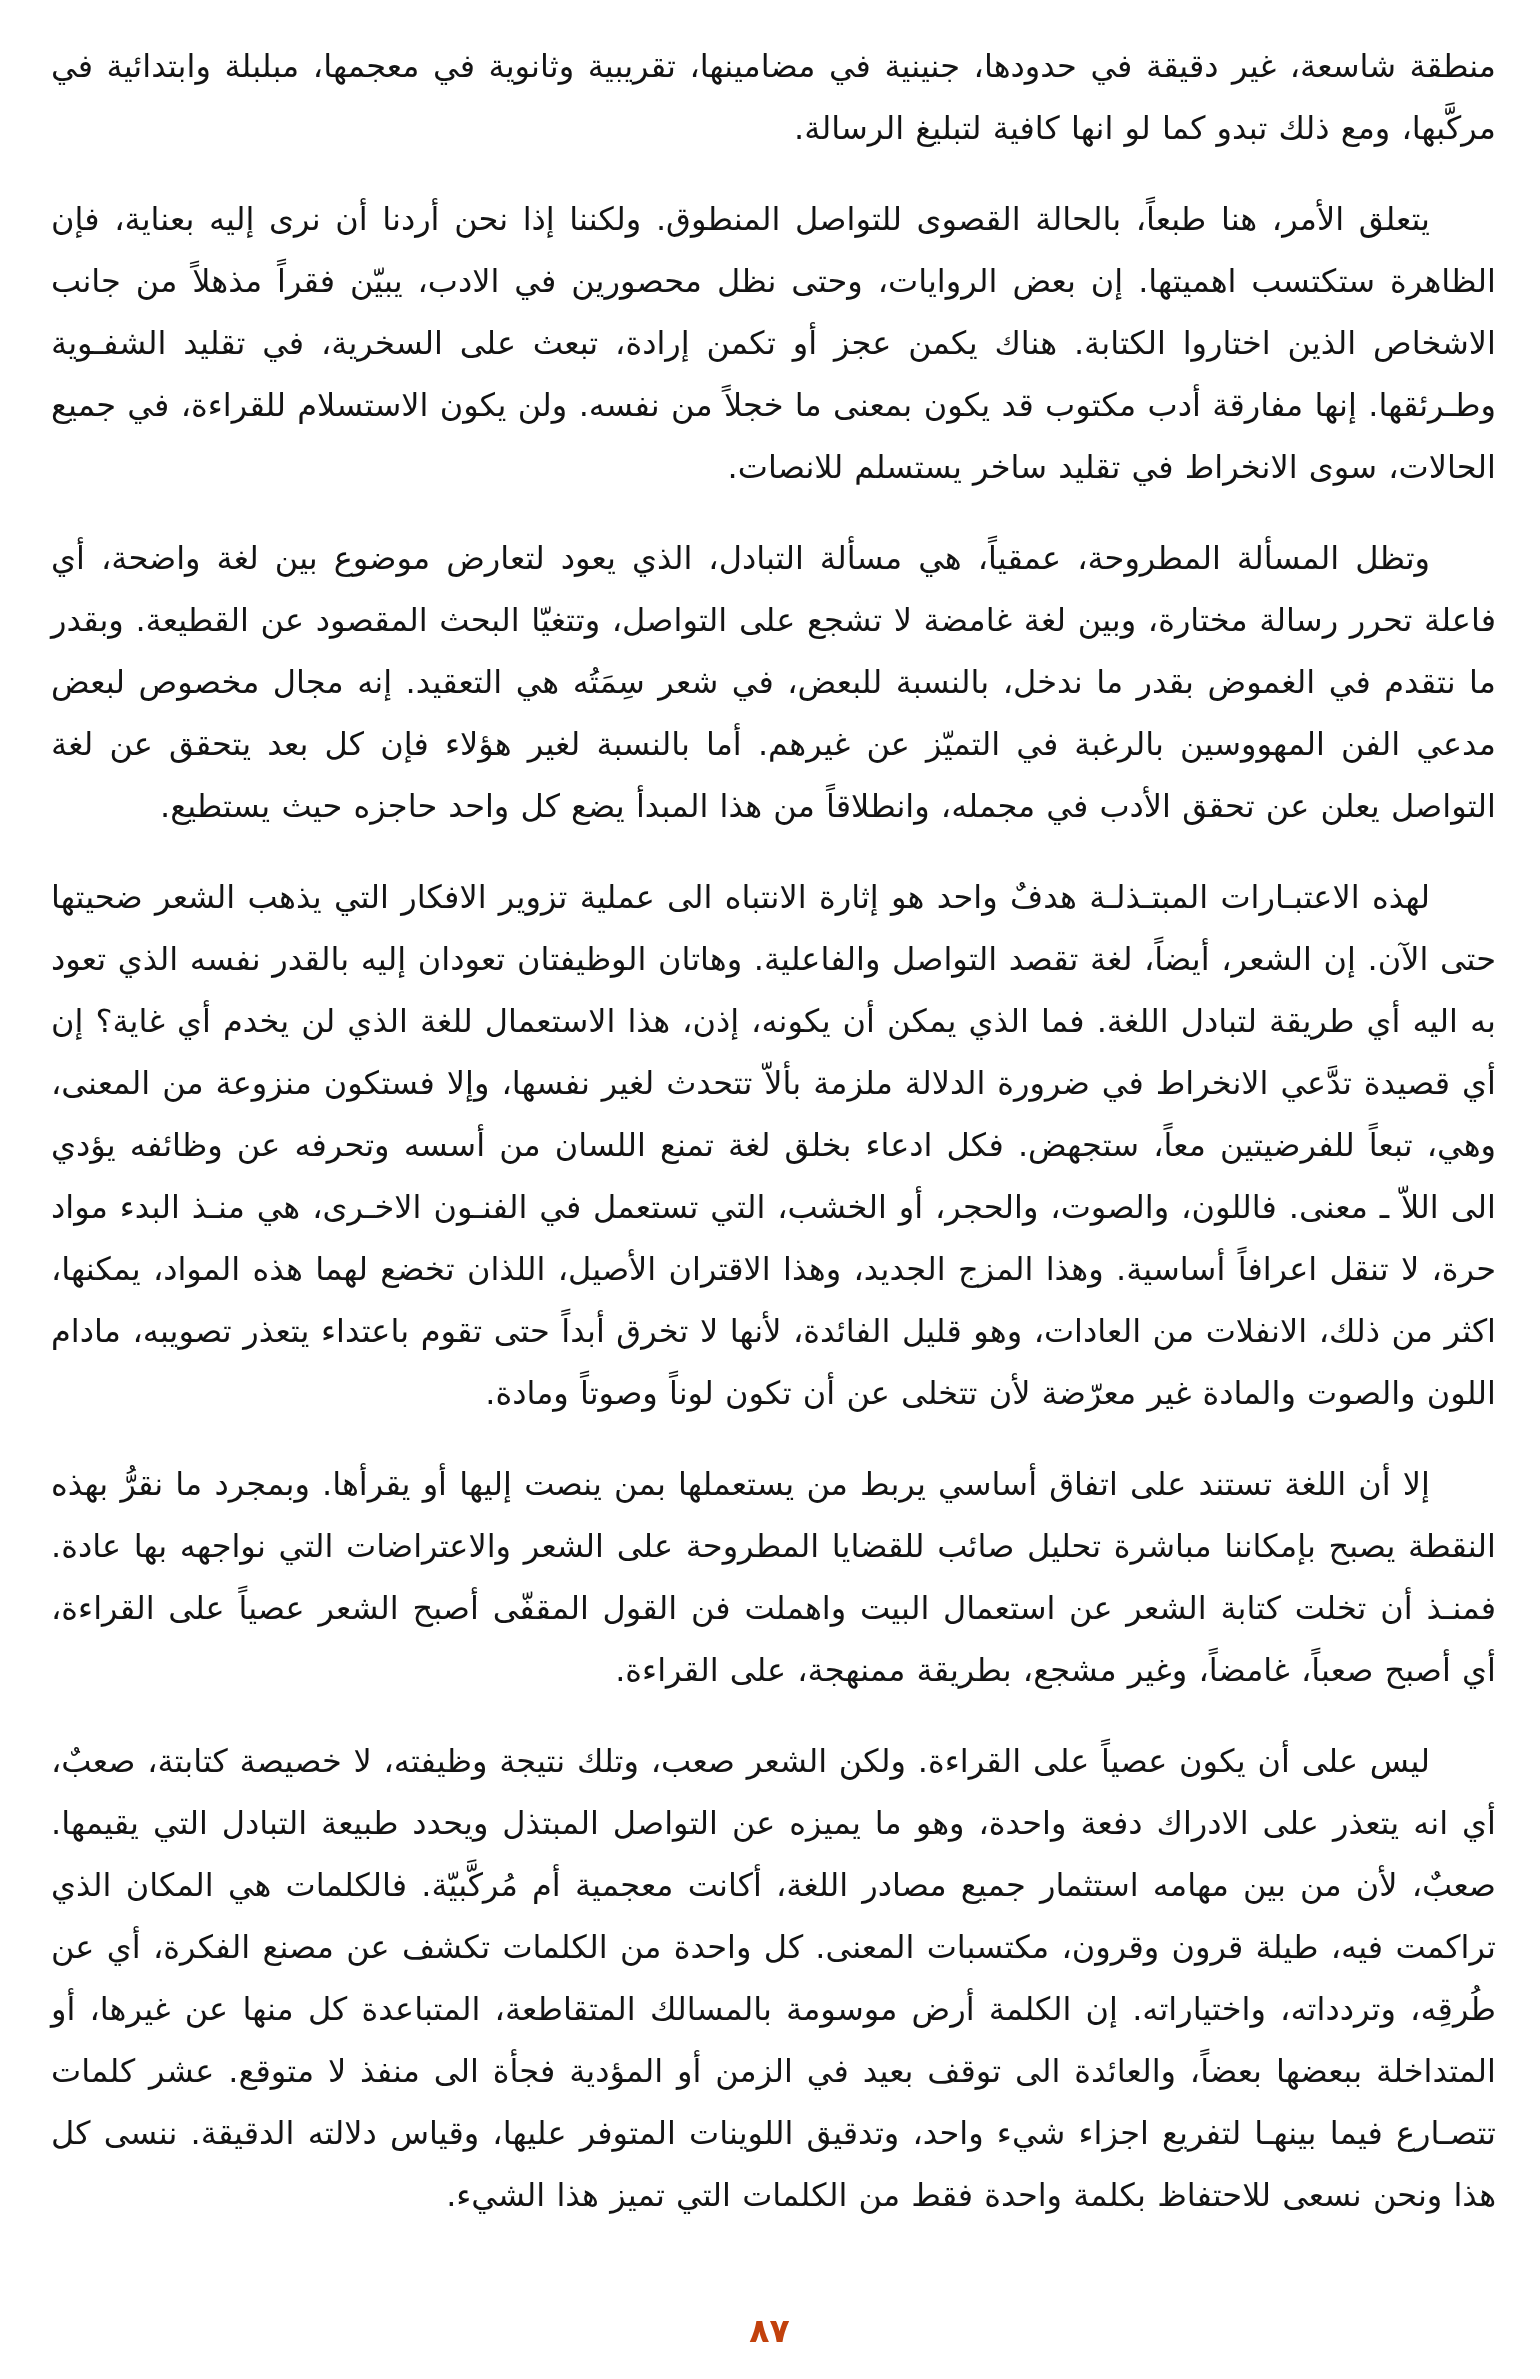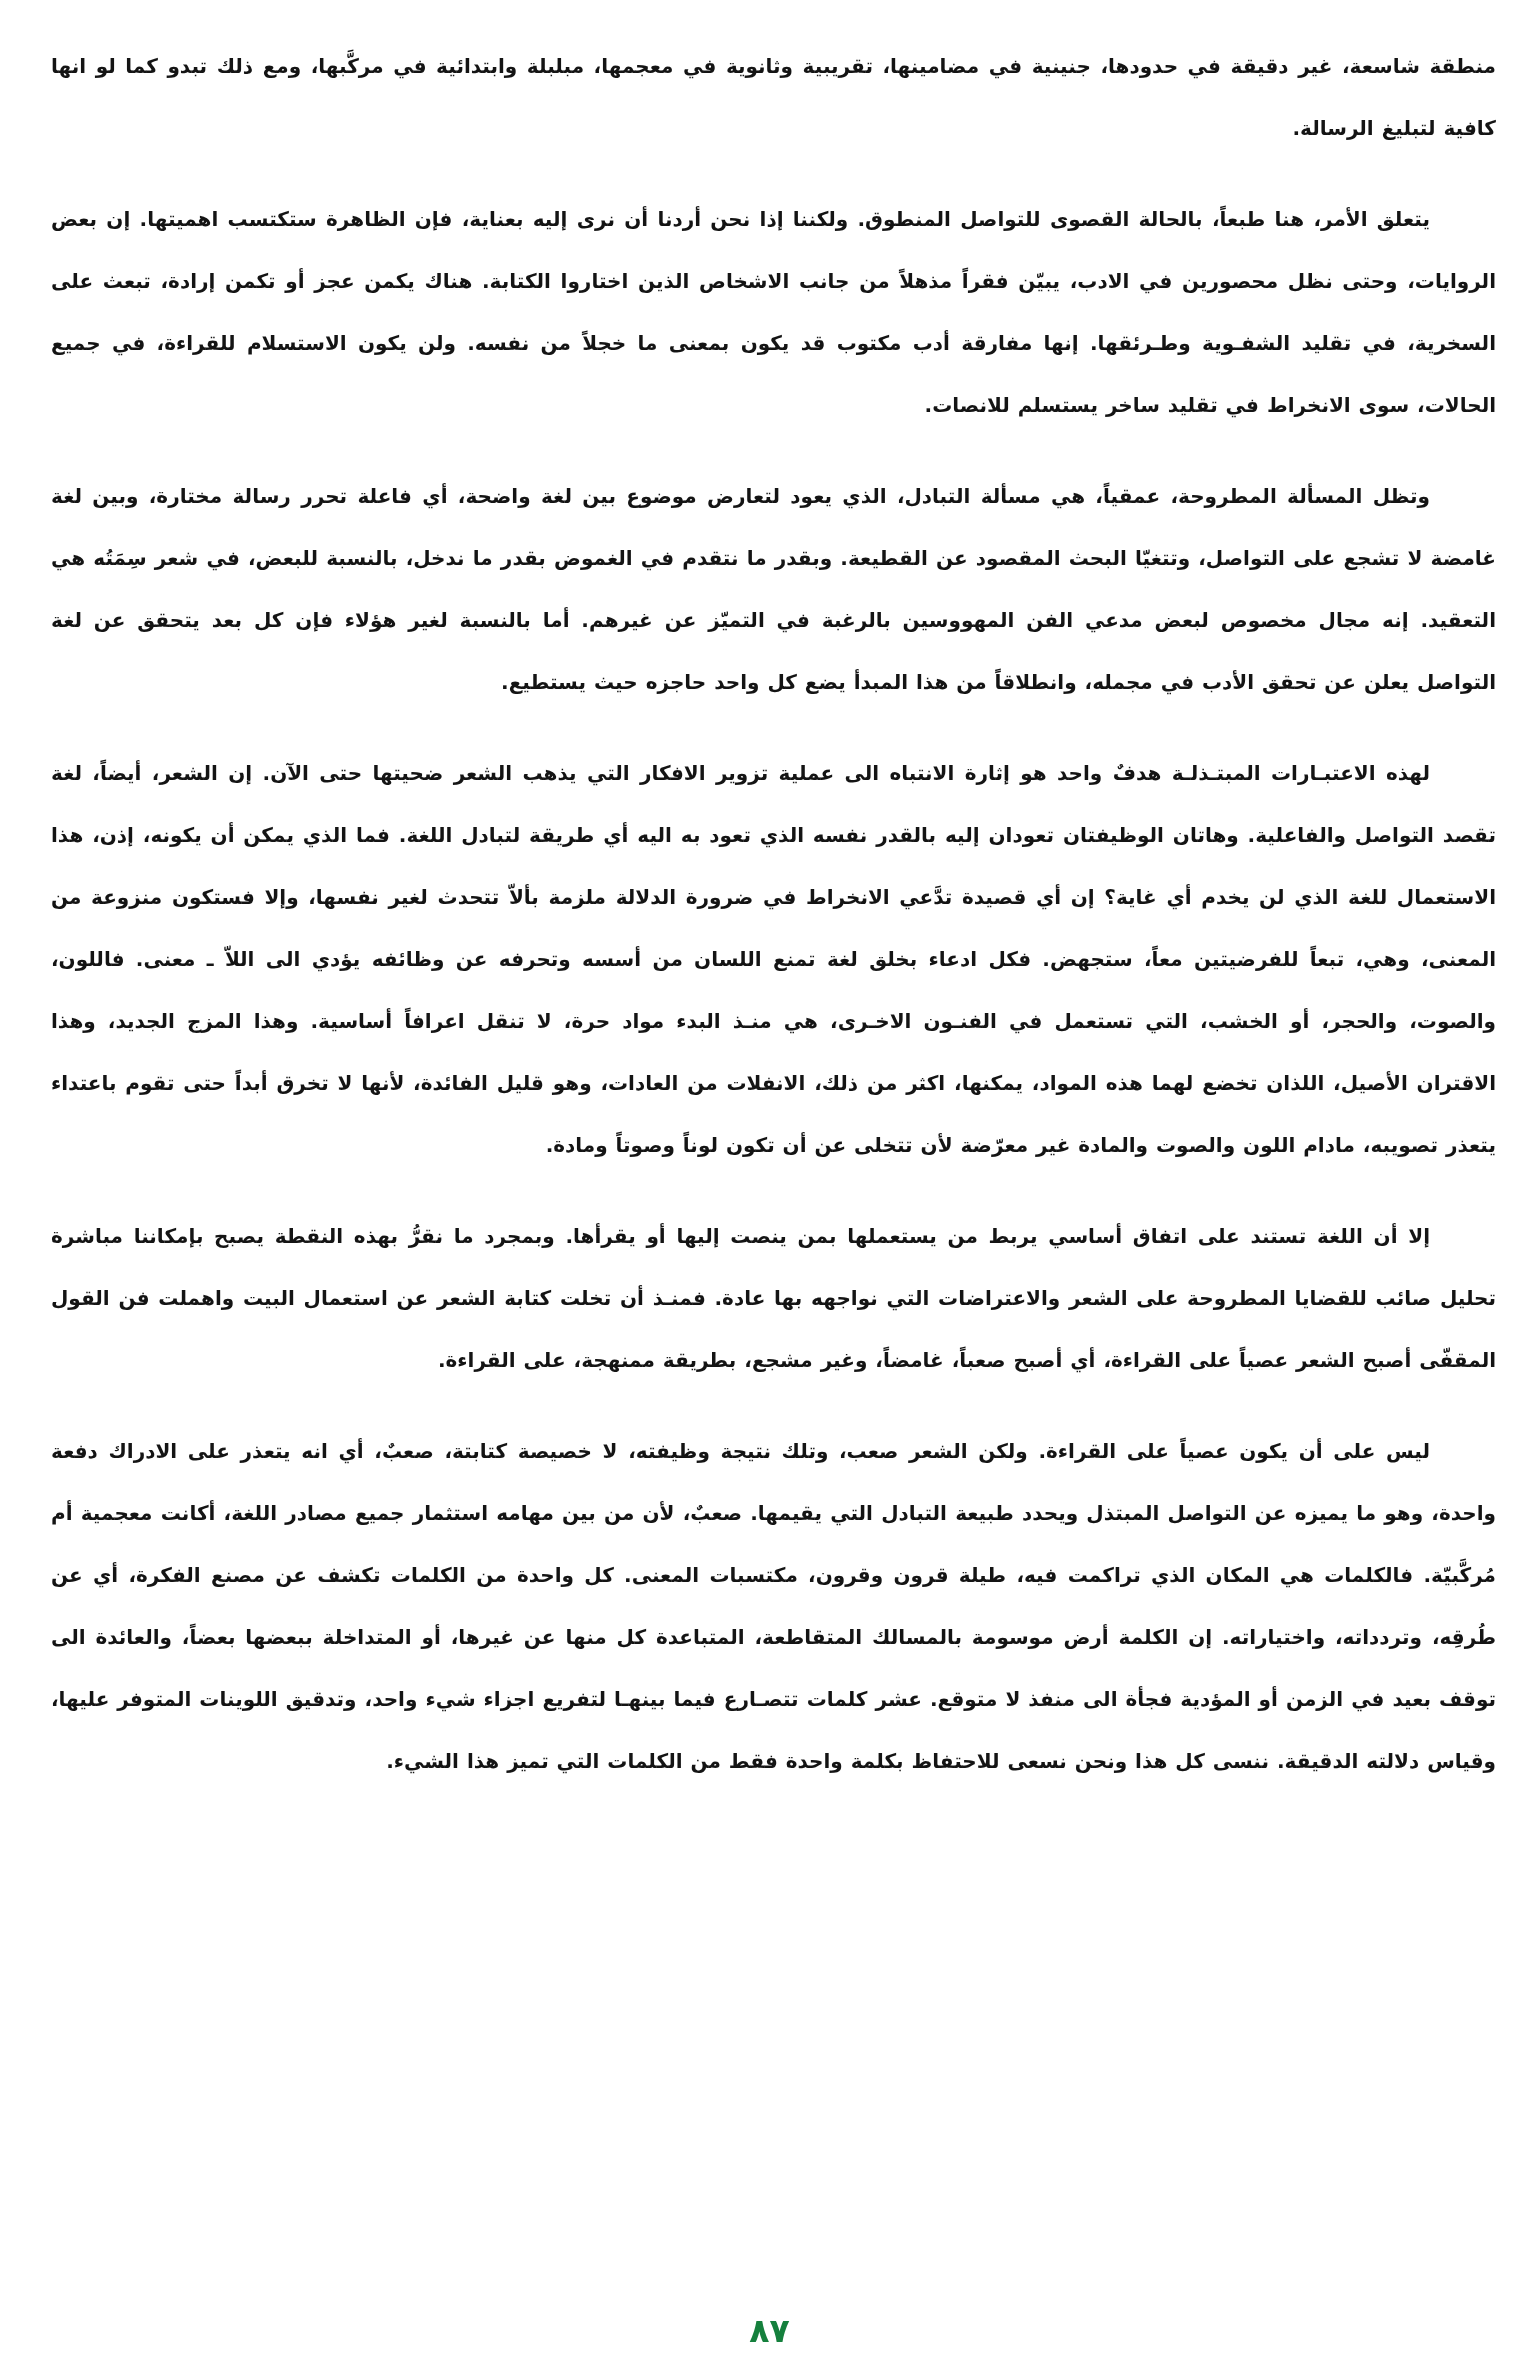--- a/index.html
+++ b/index.html
@@ -19,40 +19,40 @@
     color: #141414;
   }
   .text-block {
     position: absolute;
     top: 35px;
     right: 44px;
     left: 52px;
   }
   p.para {
     margin: 0 0 29px 0;
-    font-size: 20px;
-    font-weight: bold;
+    font-size: 32px;
+    font-weight: normal;
     line-height: 62px;
     text-align: justify;
     text-justify: inter-word;
     word-spacing: 1px;
     letter-spacing: 0;
   }
   p.para.indent {
     text-indent: 66px;
   }
   .page-num {
     position: absolute;
     bottom: 29px;
     left: 0;
     right: 0;
     text-align: center;
     font-size: 33px;
     font-weight: bold;
-    color: #15803d;
+    color: #c2410c;
   }
 </style>
 </head>
 <body>
 
 <div class="page">
   <div class="text-block">
     <p class="para">منطقة شاسعة، غير دقيقة في حدودها، جنينية في مضامينها، تقريبية وثانوية في معجمها، مبلبلة وابتدائية في مركَّبها، ومع ذلك تبدو كما لو انها كافية لتبليغ الرسالة.</p>
     <p class="para indent">يتعلق الأمر، هنا طبعاً، بالحالة القصوى للتواصل المنطوق. ولكننا إذا نحن أردنا أن نرى إليه بعناية، فإن الظاهرة ستكتسب اهميتها. إن بعض الروايات، وحتى نظل محصورين في الادب، يبيّن فقراً مذهلاً من جانب الاشخاص الذين اختاروا الكتابة. هناك يكمن عجز أو تكمن إرادة، تبعث على السخرية، في تقليد الشفـوية وطـرئقها. إنها مفارقة أدب مكتوب قد يكون بمعنى ما خجلاً من نفسه. ولن يكون الاستسلام للقراءة، في جميع الحالات، سوى الانخراط في تقليد ساخر يستسلم للانصات.</p>
     <p class="para indent">وتظل المسألة المطروحة، عمقياً، هي مسألة التبادل، الذي يعود لتعارض موضوع بين لغة واضحة، أي فاعلة تحرر رسالة مختارة، وبين لغة غامضة لا تشجع على التواصل، وتتغيّا البحث المقصود عن القطيعة. وبقدر ما نتقدم في الغموض بقدر ما ندخل، بالنسبة للبعض، في شعر سِمَتُه هي التعقيد. إنه مجال مخصوص لبعض مدعي الفن المهووسين بالرغبة في التميّز عن غيرهم. أما بالنسبة لغير هؤلاء فإن كل بعد يتحقق عن لغة التواصل يعلن عن تحقق الأدب في مجمله، وانطلاقاً من هذا المبدأ يضع كل واحد حاجزه حيث يستطيع.</p>

